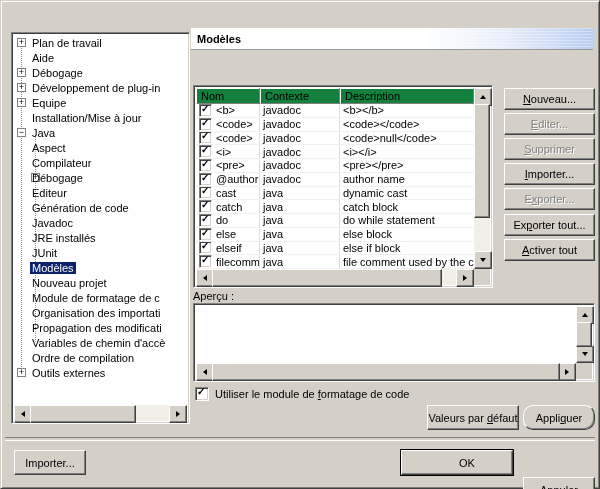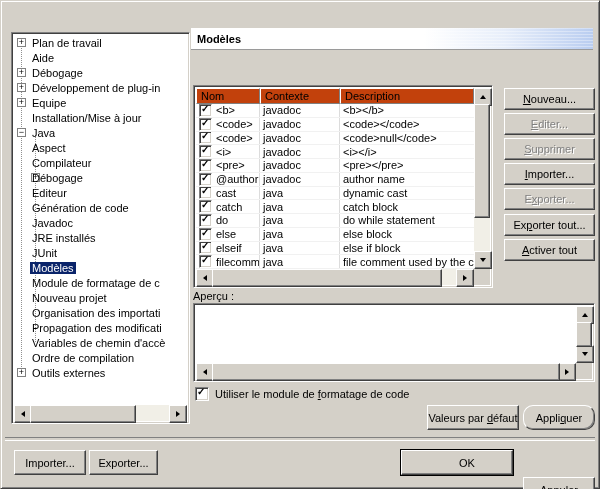--- a/index.html
+++ b/index.html
@@ -39,21 +39,21 @@
   .tlabel.sel{background:#0a246a;color:#fff;}
   .guide{position:absolute;width:1px;background:repeating-linear-gradient(to bottom,#909090 0 1px,transparent 1px 2px);z-index:1;}
   .tree-sb{left:2px;right:2px;bottom:2px;height:16px;}
   
   .banner{position:absolute;left:190px;top:27px;width:402px;height:22px;border-bottom:1px solid #9a9a9a;background:repeating-linear-gradient(180deg,rgba(255,255,255,0.35) 0 1px,rgba(255,255,255,0) 1px 3px),linear-gradient(90deg,#ffffff 0%,#ffffff 58%,#e7eefa 78%,#b9cdf0 100%);display:flex;align-items:center;padding-left:6px;box-sizing:border-box;font-weight:bold;}
   .desc-label{position:absolute;left:192px;top:58px;}
   
   .tbl{position:absolute;left:192px;top:84px;width:298px;height:201px;}
   .tbl-in{position:absolute;inset:2px;background:#fff;}
   .thead{position:absolute;left:0;top:0;right:16px;height:16px;display:flex;}
-  .hcell{background:#c2410c;border:1px solid;border-color:#fff #808080 #808080 #fff;box-sizing:border-box;padding:1px 0 0 4px;overflow:hidden;white-space:nowrap;}
+  .hcell{background:#15803d;border:1px solid;border-color:#fff #808080 #808080 #fff;box-sizing:border-box;padding:1px 0 0 4px;overflow:hidden;white-space:nowrap;}
   .rows{position:absolute;left:0;top:16px;right:16px;bottom:16px;display:flex;flex-direction:column;overflow:hidden;}
   .row{flex:1;display:flex;align-items:center;border-bottom:1px solid #f1f1f1;background:#fff;overflow:hidden;}
   .cell{height:100%;display:flex;align-items:center;box-sizing:border-box;border-right:1px solid #dcdcdc;padding-left:3px;overflow:hidden;white-space:nowrap;}
   .cn{width:64px;flex:0 0 64px;}
   .cc{width:80px;flex:0 0 80px;}
   .cd{flex:1;border-right:none;}
   .cb{width:11px;height:11px;flex:0 0 11px;background:#fff;border:1px solid;border-color:#808080 #fff #fff #808080;box-shadow:inset 1px 1px 0 #404040, inset -1px -1px 0 #d4d0c8;margin-right:4px;position:relative;}
   .mk{position:absolute;left:1px;top:-2px;font-size:10px;font-weight:bold;line-height:11px;}
   .tbl-vs{right:0;top:0;width:16px;bottom:16px;}
   .tbl-hs{left:0;bottom:0;right:16px;height:16px;}
@@ -136,24 +136,24 @@
       <div class="trow lvl2">
           <span class="tlabel">JRE installés</span>
         </div>
       <div class="trow lvl2">
           <span class="tlabel">JUnit</span>
         </div>
       <div class="trow lvl2">
           <span class="tlabel sel">Modèles</span>
         </div>
       <div class="trow lvl2">
+          <span class="tlabel">Nouveau projet</span>
+        </div>
+      <div class="trow lvl2">
           <span class="tlabel">Module de formatage de c</span>
-        </div>
-      <div class="trow lvl2">
-          <span class="tlabel">Nouveau projet</span>
         </div>
       <div class="trow lvl2">
           <span class="tlabel">Organisation des importati</span>
         </div>
       <div class="trow lvl2">
           <span class="tlabel">Propagation des modificati</span>
         </div>
       <div class="trow lvl2">
           <span class="tlabel">Variables de chemin d'accè</span>
         </div>
@@ -371,17 +371,16 @@
       </span>
     <span><span>Utiliser le module de </span><span class="mn">f</span><span>ormatage de code</span></span>
   </div>
 
   <div class="btn b-def"><span>Valeurs par </span><span class="mn">d</span><span>éfaut</span></div>
   <div class="btn b-app"><span>Appli</span><span class="mn">q</span><span>uer</span></div>
 
   <div class="groove g1"></div>
 
   <div class="btn b-imp">Importer...</div>
-  <div class="btn b-exp">Exporter...</div>
   <div class="btn b-ok default">OK</div>
   <div class="btn b-can">Annuler</div>
 
 </div>
 
 </body></html>

